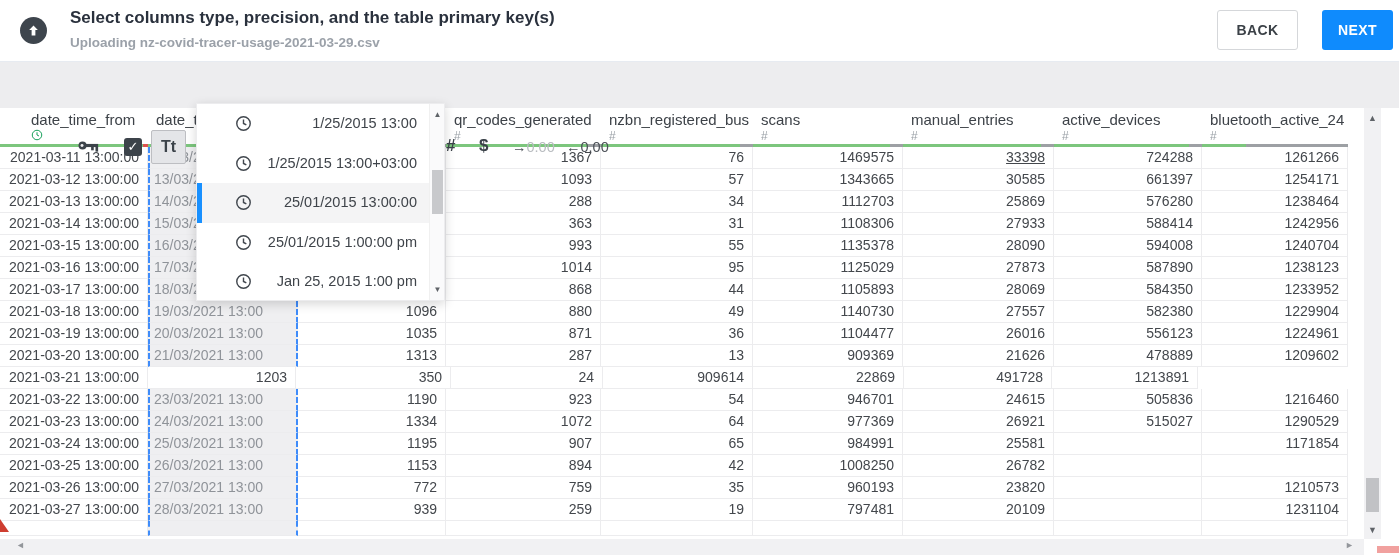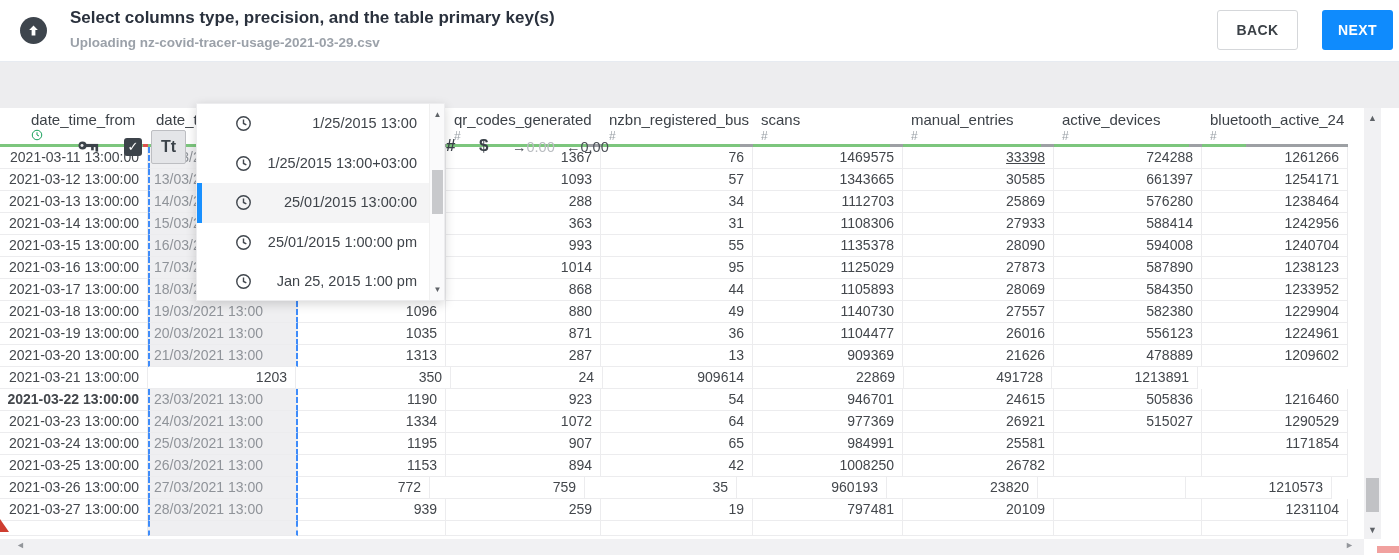--- a/index.html
+++ b/index.html
@@ -286,21 +286,21 @@
           <div class="cell num" style="width: 148px;">2021-03-21 13:00:00</div>
           <div class="cell num" style="width: 148px;">1203</div>
           <div class="cell num" style="width: 155px;">350</div>
           <div class="cell num" style="width: 152px;">24</div>
           <div class="cell num" style="width: 150px;">909614</div>
           <div class="cell num" style="width: 151px;">22869</div>
           <div class="cell num" style="width: 148px;">491728</div>
           <div class="cell num" style="width: 146px;">1213891</div>
         </div>
         <div class="row">
-          <div class="cell num" style="width: 148px; font-weight: bold;">2021-03-22 13:00:00</div>
+          <div class="cell num" style="width: 148px;">2021-03-22 13:00:00</div>
           <div class="cell hl" style="width: 150px;">23/03/2021 13:00</div>
           <div class="cell num" style="width: 148px;">1190</div>
           <div class="cell num" style="width: 155px;">923</div>
           <div class="cell num" style="width: 152px;">54</div>
           <div class="cell num" style="width: 150px;">946701</div>
           <div class="cell num" style="width: 151px;">24615</div>
           <div class="cell num" style="width: 148px;">505836</div>
           <div class="cell num" style="width: 146px;">1216460</div>
         </div>
         <div class="row">
@@ -332,21 +332,21 @@
           <div class="cell num" style="width: 155px;">894</div>
           <div class="cell num" style="width: 152px;">42</div>
           <div class="cell num" style="width: 150px;">1008250</div>
           <div class="cell num" style="width: 151px;">26782</div>
           <div class="cell num" style="width: 148px;"></div>
           <div class="cell num" style="width: 146px;"></div>
         </div>
         <div class="row">
           <div class="cell num" style="width: 148px;">2021-03-26 13:00:00</div>
           <div class="cell hl" style="width: 150px;">27/03/2021 13:00</div>
-          <div class="cell num" style="width: 132px; padding-left: 20px;">772</div>
+          <div class="cell num" style="width: 148px; padding-left: 20px;">772</div>
           <div class="cell num" style="width: 155px;">759</div>
           <div class="cell num" style="width: 152px;">35</div>
           <div class="cell num" style="width: 150px;">960193</div>
           <div class="cell num" style="width: 151px;">23820</div>
           <div class="cell num" style="width: 148px;"></div>
           <div class="cell num" style="width: 146px;">1210573</div>
         </div>
         <div class="row">
           <div class="cell num" style="width: 148px;">2021-03-27 13:00:00</div>
           <div class="cell hl" style="width: 150px;">28/03/2021 13:00</div>

